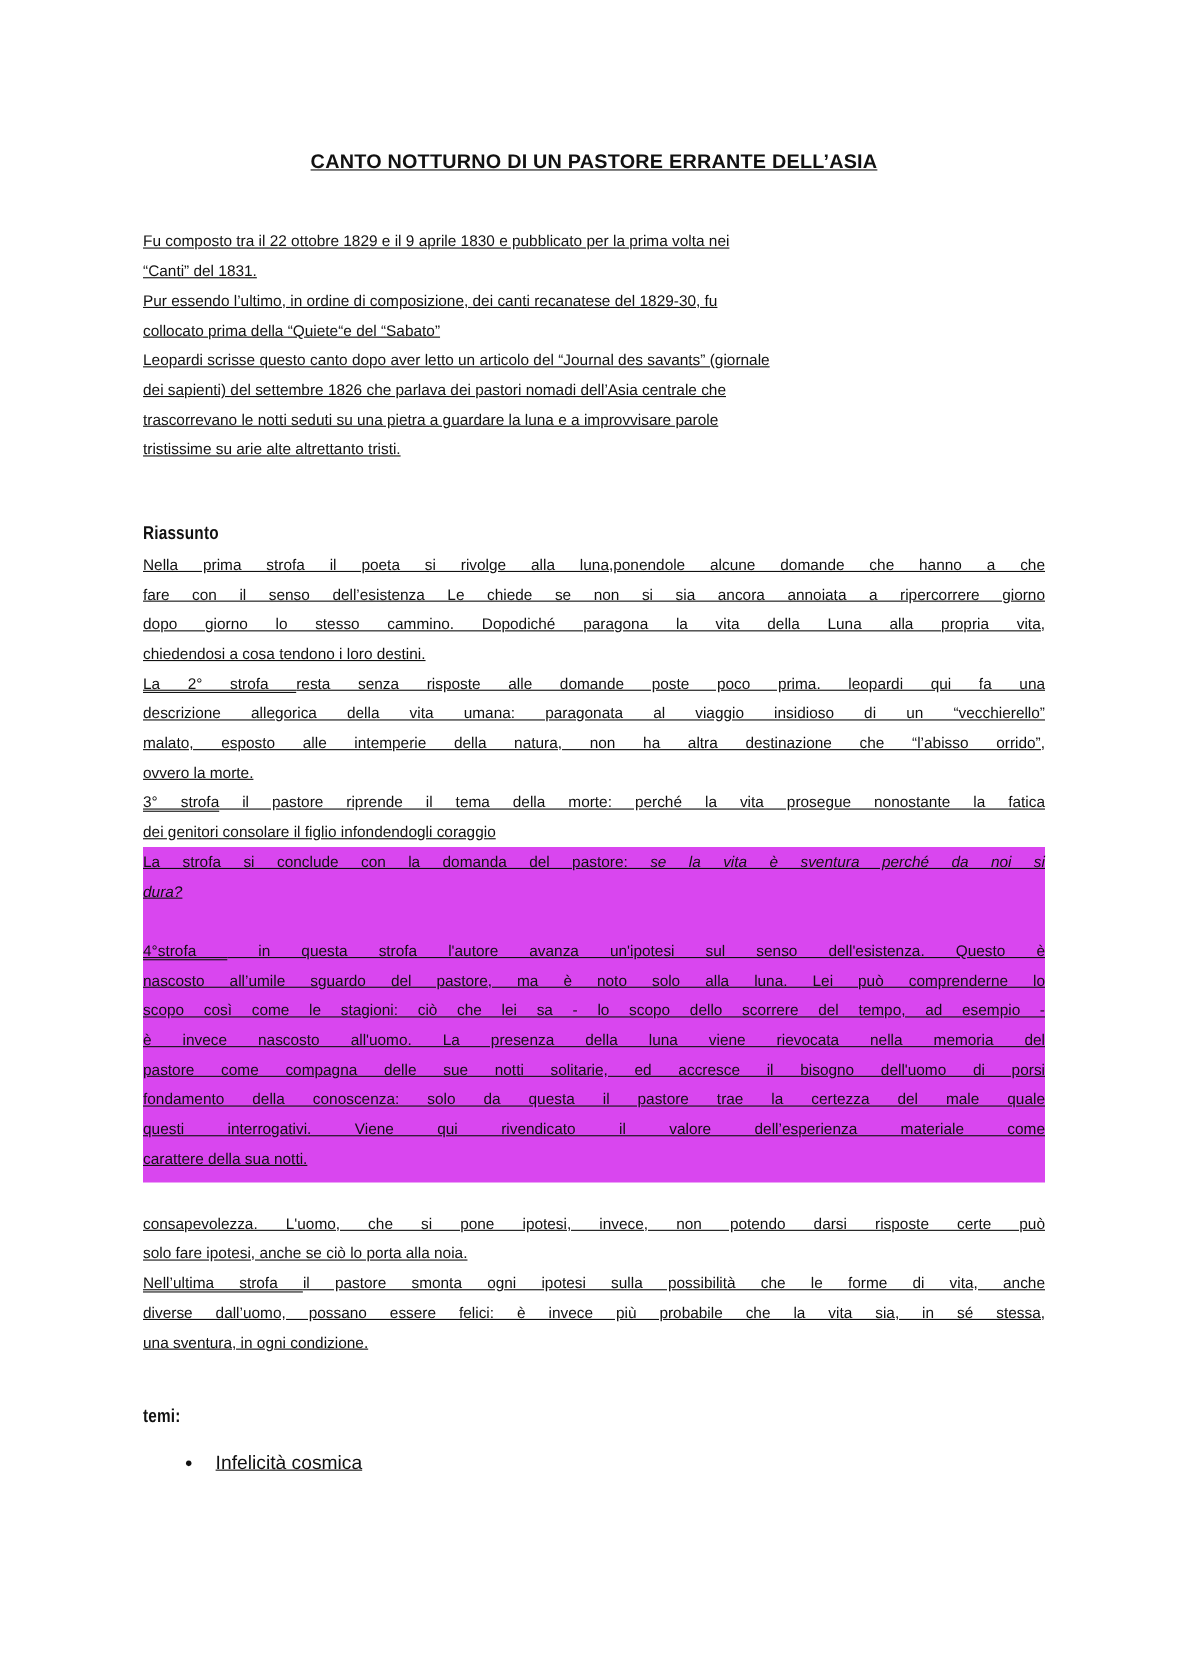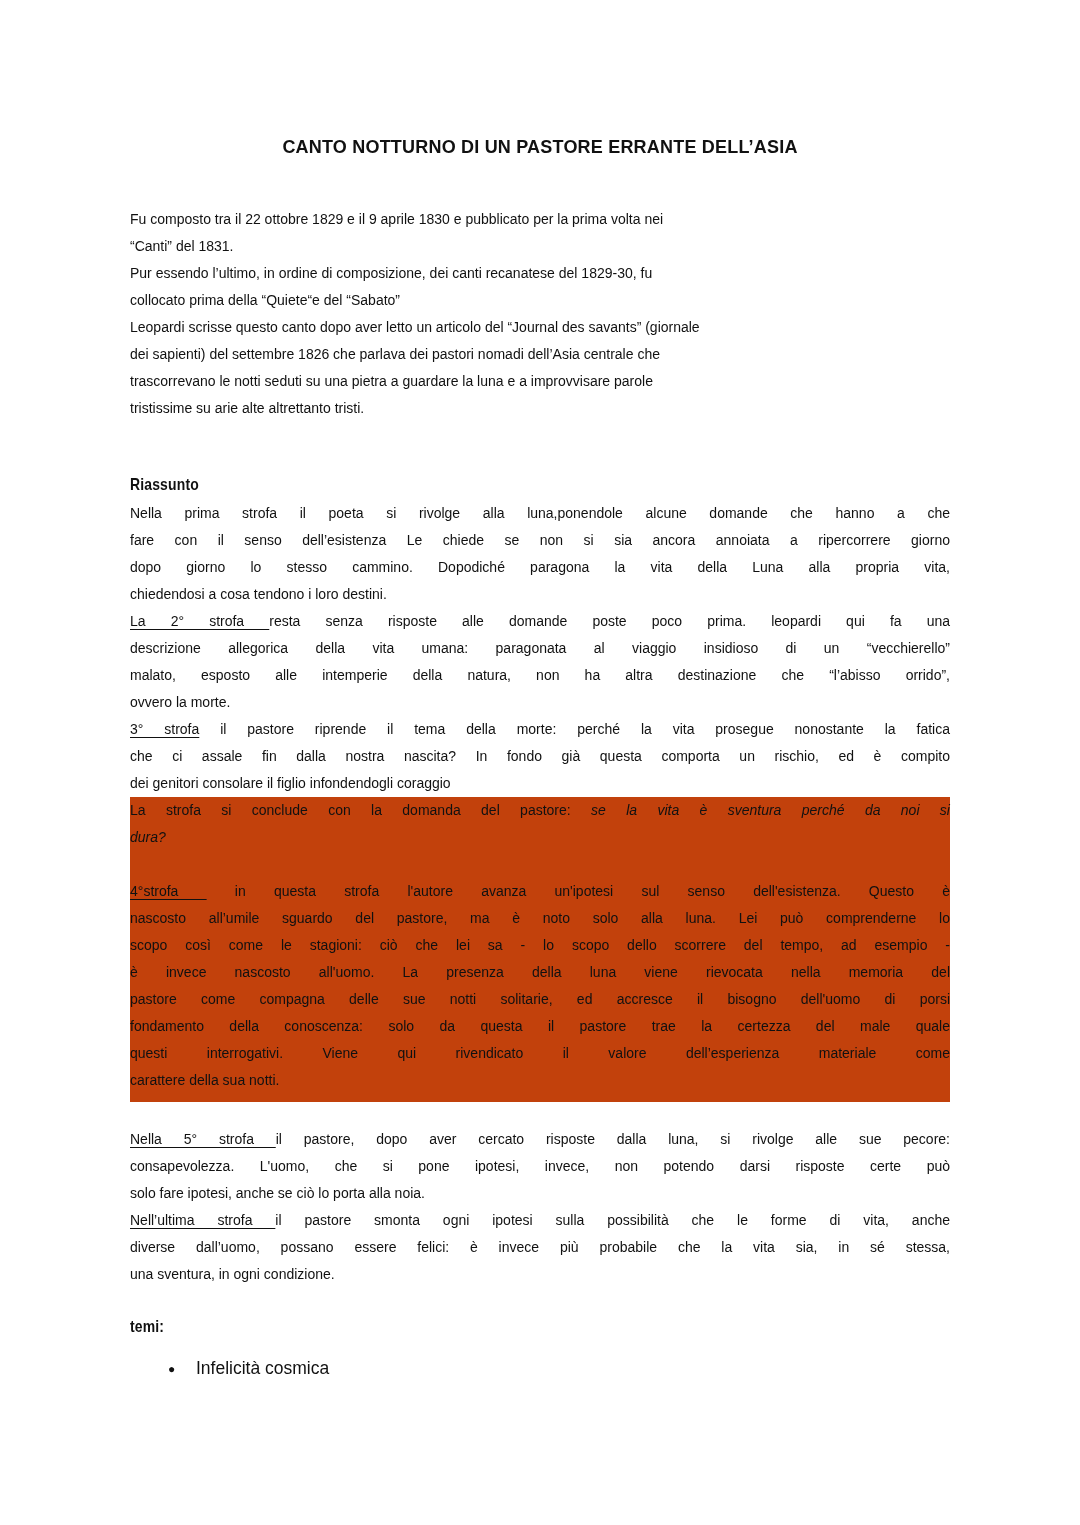--- a/index.html
+++ b/index.html
@@ -9,20 +9,21 @@
     height: 1525px;
     overflow: hidden;
     font-family: "Liberation Sans", "DejaVu Sans", sans-serif;
     color: #111111;
   }
   .page {
     width: 1080px;
     height: 1525px;
     background: #ffffff;
     position: relative;
+    text-decoration: underline;
   }
   .content {
     margin-left: 130px;
     width: 820px;
   }
   .doc-title {
     padding-top: 134px;
     font-size: 18px;
     font-weight: bold;
     line-height: 27px;
@@ -48,21 +49,21 @@
   .heading .squeeze {
     display: inline-block;
     transform: scaleX(0.82);
     transform-origin: 0 50%;
     letter-spacing: 0.2px;
   }
   .heading-riassunto { margin-top: 48px; }
   .highlight-block { padding-bottom: 8px; }
   .blank-line { height: 27px; }
   .after-highlight { margin-top: 24px; }
-  .heading-temi { margin-top: 24px; }
+  .heading-temi { margin-top: 39px; }
   .bullets {
     list-style: none;
     margin-top: 13px;
     font-size: 17.5px;
     line-height: 27px;
   }
   .bullets li { display: block; }
   .bullet {
     display: inline-block;
     margin-left: 38px;
@@ -99,44 +100,42 @@
         <div class="line last"><span>chiedendosi a cosa tendono i loro destini.</span></div>
       </div>
     <div class="para just">
         <div class="line"><span class="u">La 2° strofa&nbsp;</span><span>resta senza risposte alle domande poste poco prima. leopardi qui fa una</span></div>
         <div class="line"><span>descrizione allegorica della vita umana: paragonata al viaggio insidioso di un “vecchierello”</span></div>
         <div class="line"><span>malato, esposto alle intemperie della natura, non ha altra destinazione che “l’abisso orrido”,</span></div>
         <div class="line last"><span>ovvero la morte.</span></div>
       </div>
     <div class="para just">
         <div class="line"><span class="u">3° strofa</span><span> il pastore riprende il tema della morte: perché la vita prosegue nonostante la fatica</span></div>
-        <div class="line"><span>che ci assale fin dalla nostra nascita? In fondo già questa comporta un rischio, ed è compito</span></div>
         <div class="line last"><span>dei genitori consolare il figlio infondendogli coraggio</span></div>
       </div>
 
-    <div class="highlight-block" style="background: #c2410c;">
+    <div class="highlight-block" style="background: #d946ef;">
       <div class="para just">
           <div class="line"><span>La strofa si conclude con la domanda del pastore: </span><span class="i">se la vita è sventura perché da noi si</span></div>
           <div class="line last"><span class="i">dura?</span></div>
         </div>
       <div class="blank-line"></div>
       <div class="para just">
           <div class="line"><span class="u">4°strofa&nbsp;</span><span> in questa strofa l'autore avanza un'ipotesi sul senso dell'esistenza. Questo è</span></div>
           <div class="line"><span>nascosto all’umile sguardo del pastore, ma è noto solo alla luna. Lei può comprenderne lo</span></div>
           <div class="line"><span>scopo così come le stagioni: ciò che lei sa - lo scopo dello scorrere del tempo, ad esempio -</span></div>
           <div class="line"><span>è invece nascosto all'uomo. La presenza della luna viene rievocata nella memoria del</span></div>
           <div class="line"><span>pastore come compagna delle sue notti solitarie, ed accresce il bisogno dell'uomo di porsi</span></div>
           <div class="line"><span>fondamento della conoscenza: solo da questa il pastore trae la certezza del male quale</span></div>
           <div class="line"><span>questi interrogativi. Viene qui rivendicato il valore dell’esperienza materiale come</span></div>
           <div class="line last"><span>carattere della sua notti.</span></div>
         </div>
     </div>
 
     <div class="para just after-highlight">
-        <div class="line"><span class="u">Nella 5° strofa&nbsp;</span><span>il pastore, dopo aver cercato risposte dalla luna, si rivolge alle sue pecore:</span></div>
         <div class="line"><span>consapevolezza. L'uomo, che si pone ipotesi, invece, non potendo darsi risposte certe può</span></div>
         <div class="line last"><span>solo fare ipotesi, anche se ciò lo porta alla noia.</span></div>
       </div>
     <div class="para just">
         <div class="line"><span class="u">Nell’ultima strofa&nbsp;</span><span>il pastore smonta ogni ipotesi sulla possibilità che le forme di vita, anche</span></div>
         <div class="line"><span>diverse dall’uomo, possano essere felici: è invece più probabile che la vita sia, in sé stessa,</span></div>
         <div class="line last"><span>una sventura, in ogni condizione.</span></div>
       </div>
 
     <h2 class="heading heading-temi"><span class="squeeze">temi:</span></h2>

